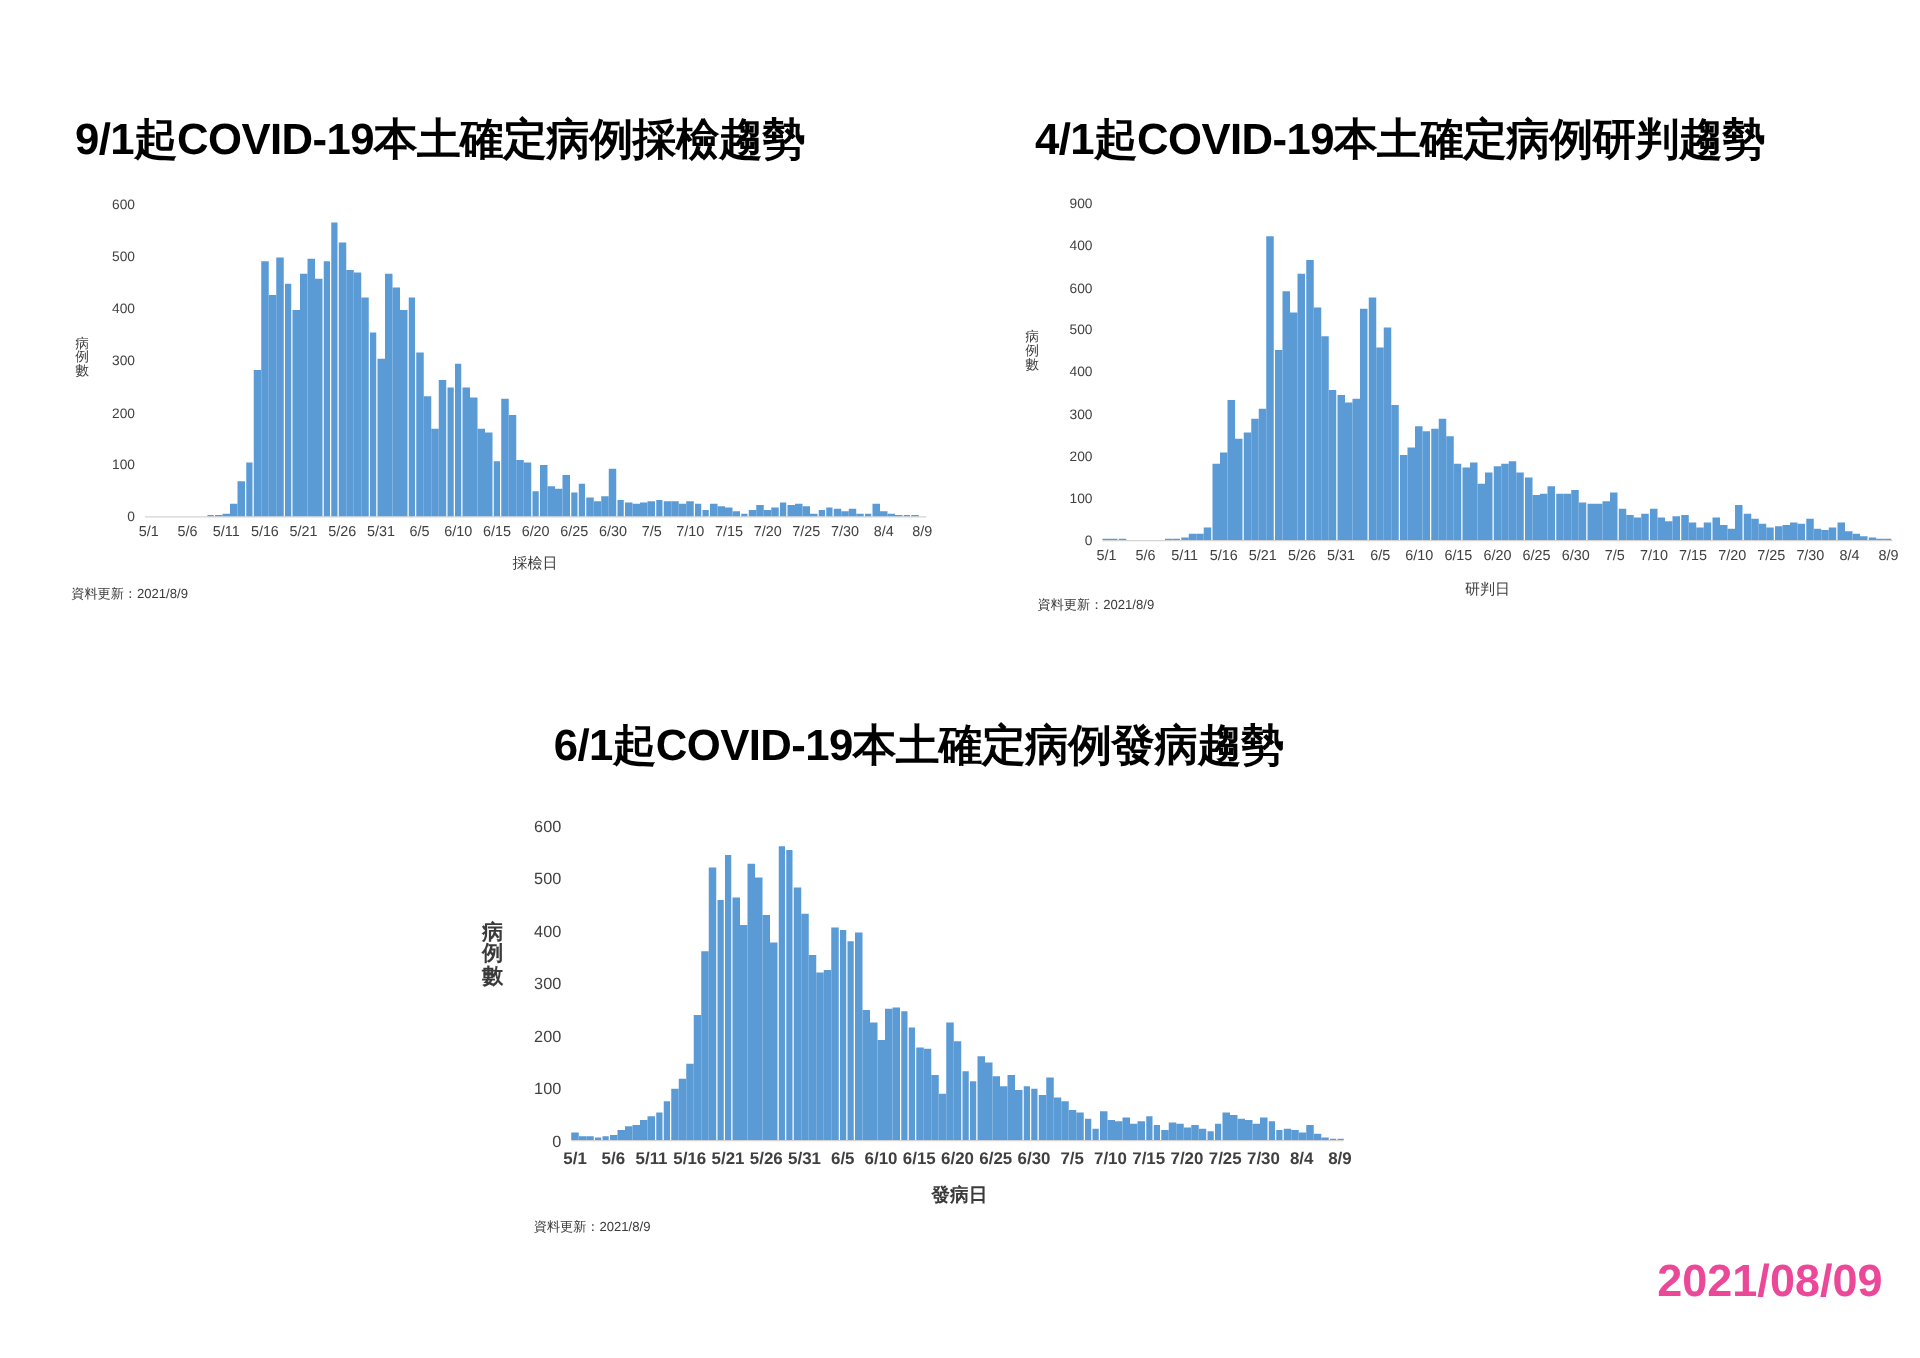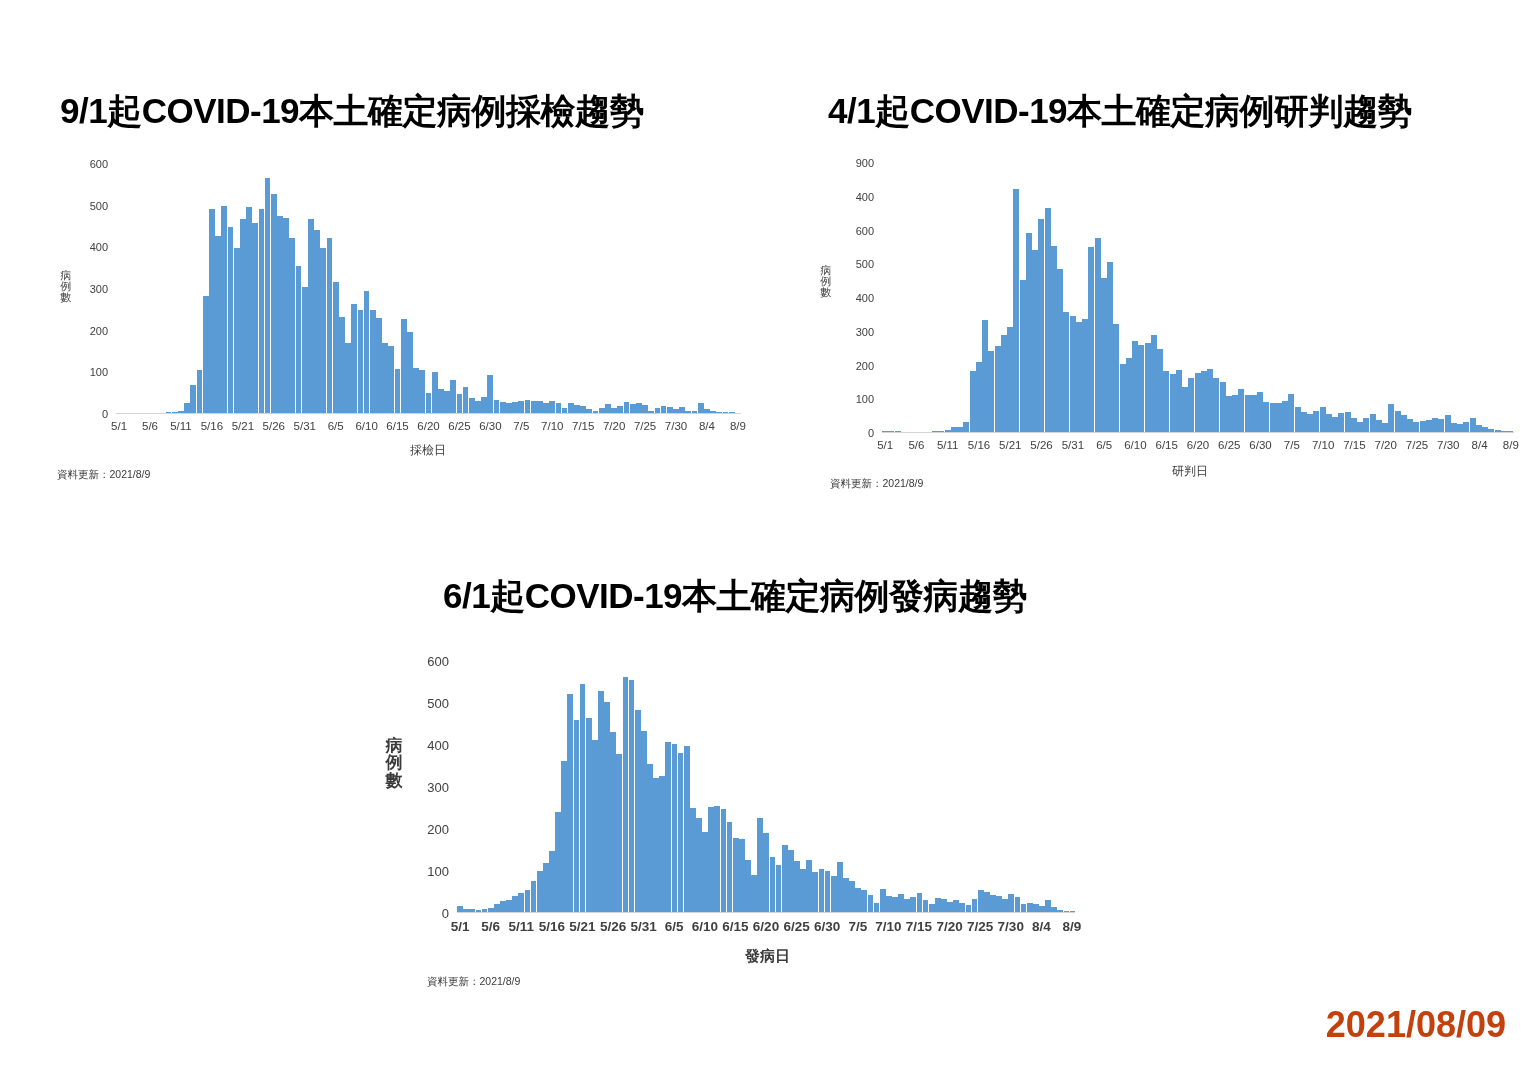--- a/index.html
+++ b/index.html
@@ -104,21 +104,21 @@
   #footer-org {
     position: absolute;
     left: 556px; top: 1000px;
     font-size: 42px; font-weight: bold; color: #000;
     letter-spacing: 1px;
     white-space: nowrap;
   }
   #footer-date {
     position: absolute;
     right: 30px; top: 1004px;
-    font-size: 36px; font-weight: bold; color: #c2410c;
+    font-size: 36px; font-weight: bold; color: #ec4899;
     white-space: nowrap;
   }
 </style>
 </head>
 <body>
 
 <div id="slide">
 
   <div class="chart-title" id="title-1">9/1起COVID-19本土確定病例採檢趨勢</div>
 

